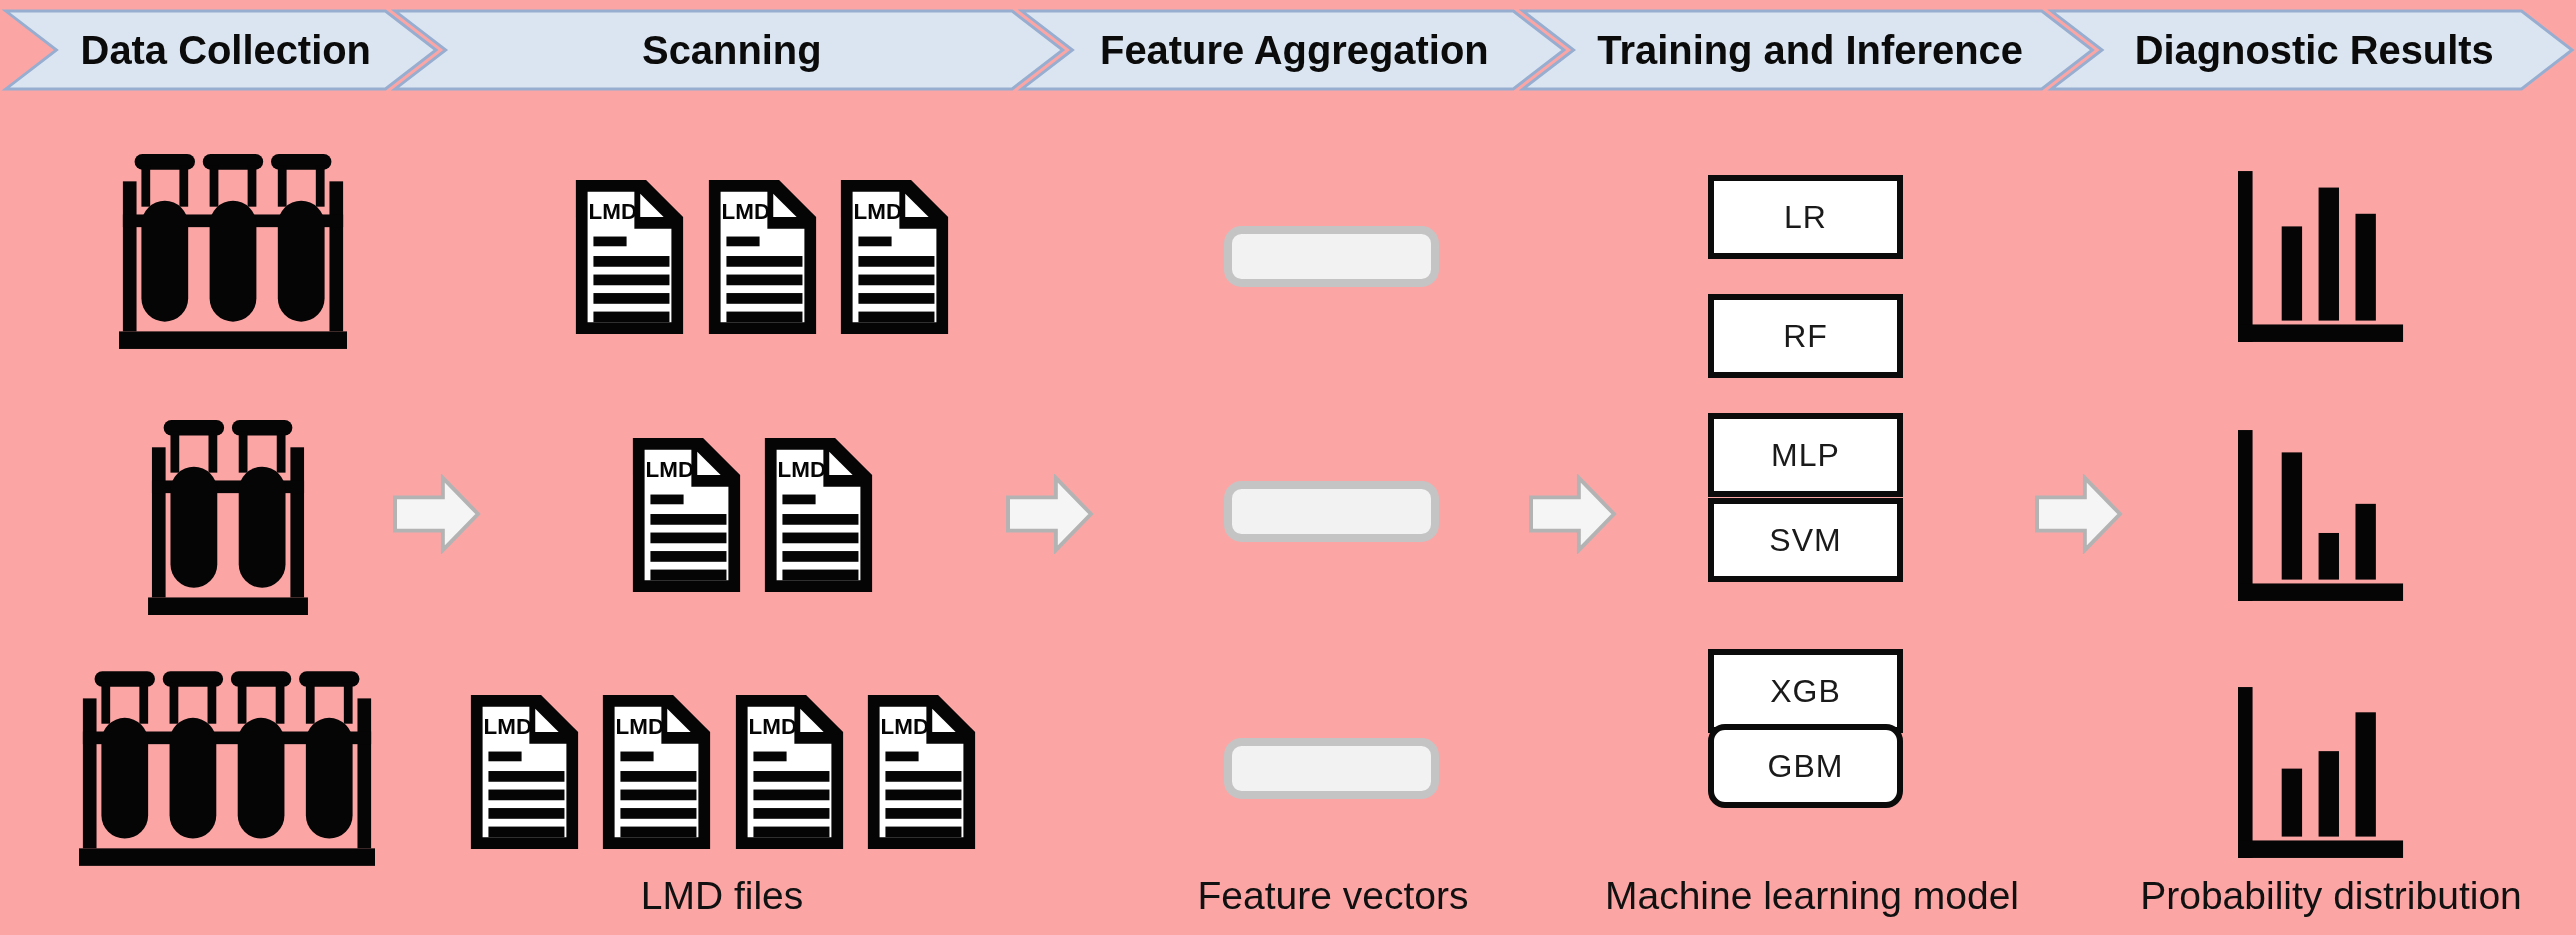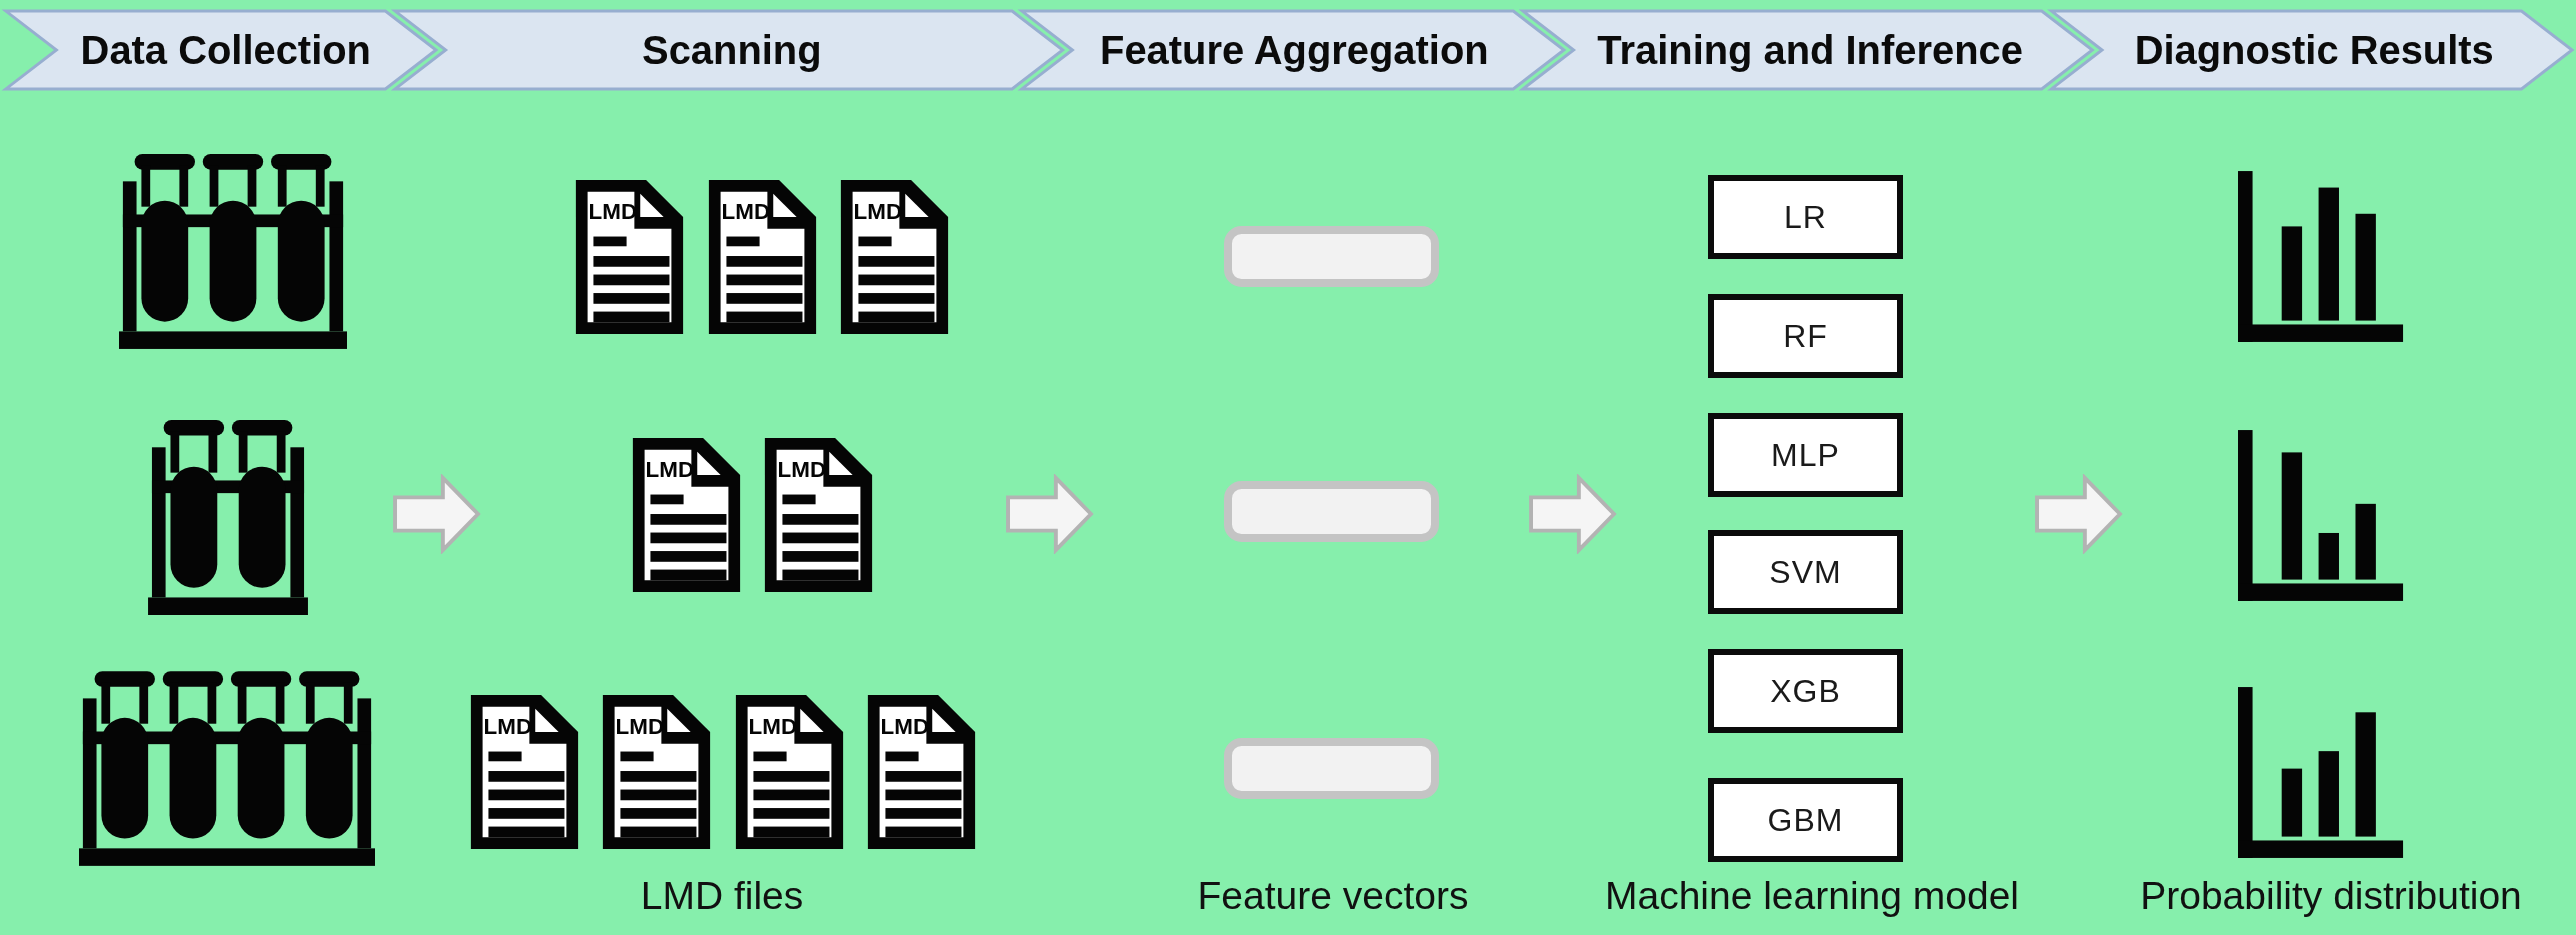--- a/index.html
+++ b/index.html
@@ -1,19 +1,19 @@
 <!DOCTYPE html>
 <html><head>
 <meta charset="utf-8">
 <style>
   html,body{margin:0;padding:0;background:#ffffff;}
   .canvas{
     position:relative;
     width:2576px;height:935px;
-    background:#86efac;
+    background:#fca5a5;
     font-family:"Liberation Sans", sans-serif;
     overflow:hidden;
   }
   .banner{position:absolute;left:0;top:7.8px;}
   .chev{fill:#dbe5f1;stroke:#97aed0;stroke-width:3;}
   .chev-label{
     font-family:"Liberation Sans", sans-serif;
     font-size:41px;font-weight:bold;fill:#0b0b0b;
     text-anchor:middle;dominant-baseline:central;
   }
@@ -236,27 +236,27 @@
   <div id="models" class="abs">
       <div class="model-box" style="top: 175px;">
         <span>LR</span>
       </div>
       <div class="model-box" style="top: 294px;">
         <span>RF</span>
       </div>
       <div class="model-box" style="top: 413px;">
         <span>MLP</span>
       </div>
-      <div class="model-box" style="top: 530px;">
+      <div class="model-box" style="top: 498px;">
         <span>SVM</span>
       </div>
       <div class="model-box" style="top: 649px;">
         <span>XGB</span>
       </div>
-      <div class="model-box" style="top: 778px;">
+      <div class="model-box" style="top: 724px; border-radius: 17px;">
         <span>GBM</span>
       </div>
     </div>
   <div id="charts" class="abs">
       <div class="abs" style="left: 2238px; top: 171px;"><svg width="167" height="171" viewBox="0 0 172 176" fill="#050505">
           <rect x="0" y="0" width="15" height="176"></rect>
           <rect x="0" y="158" width="170" height="18"></rect>
           <rect x="45" y="57" width="21" height="97"></rect>
           <rect x="83" y="17" width="21" height="137"></rect>
           <rect x="121" y="44" width="21" height="110"></rect>

